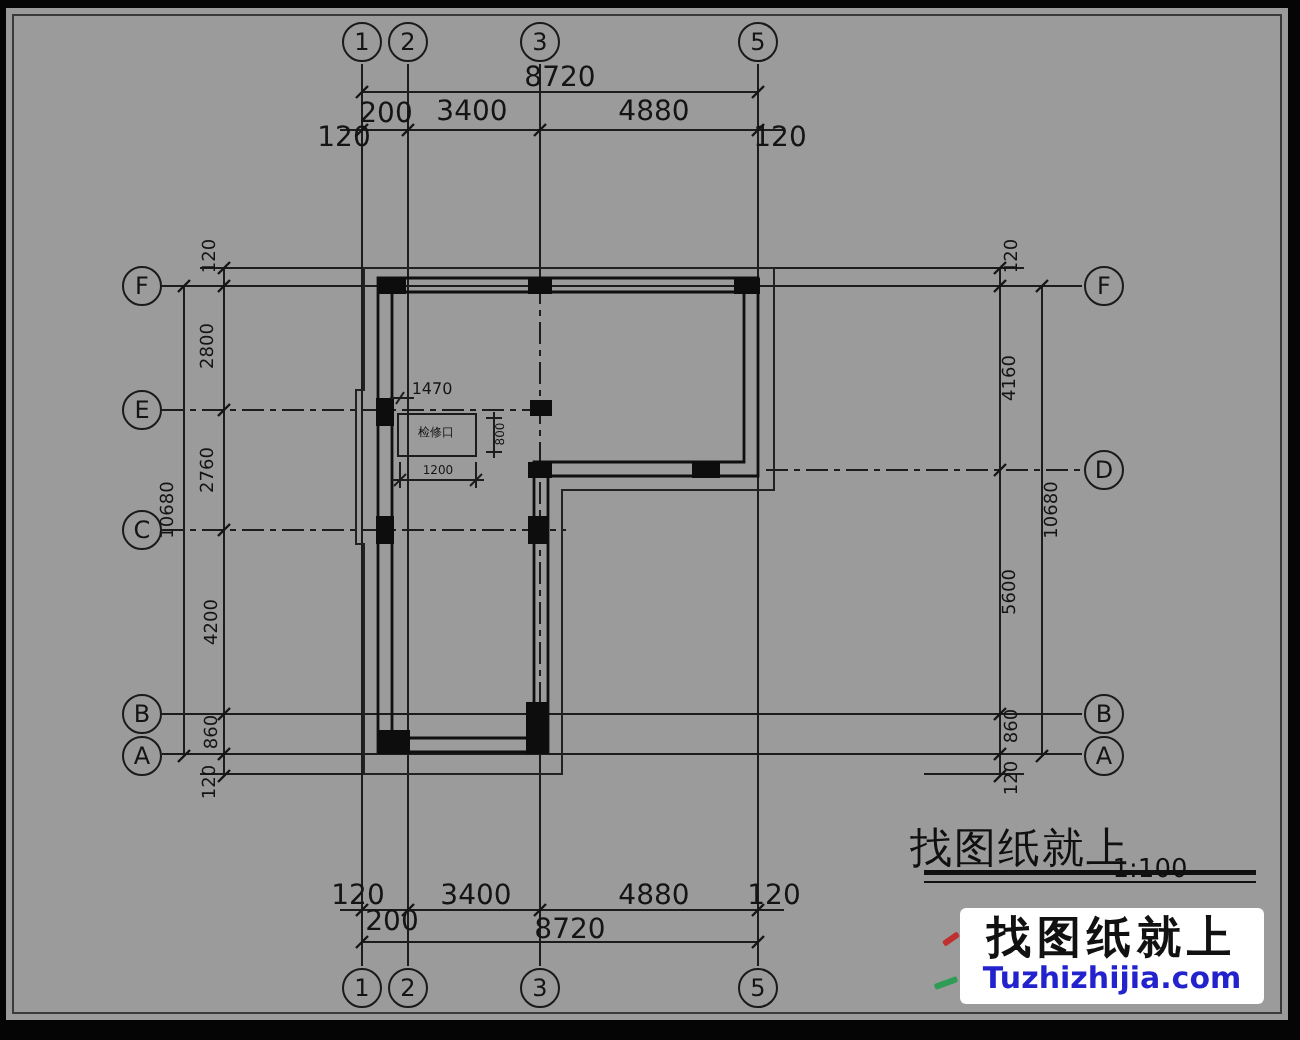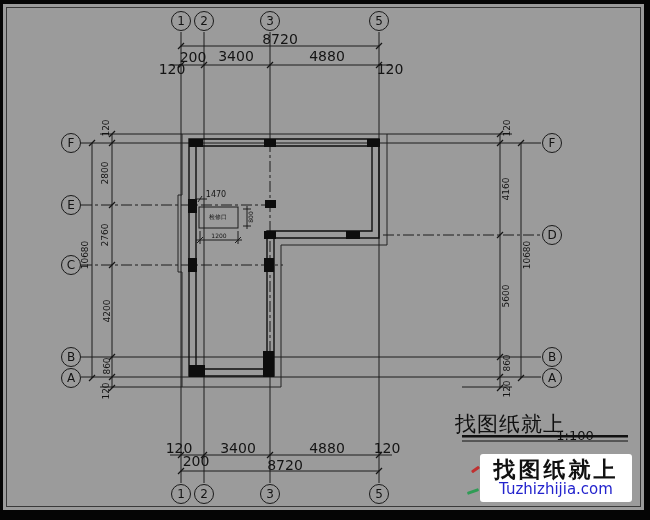--- a/index.html
+++ b/index.html
@@ -49,21 +49,21 @@
     position:absolute; left:477px; top:450px; width:152px; height:48px;
     background:#ffffff; border-radius:3px;
     display:flex; flex-direction:column; align-items:center; justify-content:center;
     gap:1px;
   }
   #wm-line1{
     font-size:22px; font-weight:bold; letter-spacing:3px;
     color:#111111; line-height:1; white-space:nowrap;
   }
   #wm-line2{
-    font-size:15px; font-weight:normal; color:#2323cd; line-height:1; white-space:nowrap;text-align:right;
+    font-size:15px; font-weight:bold; color:#2323cd; line-height:1; white-space:nowrap;text-align:right;
   }
   .wm-mark{position:absolute; border-radius:1px;}
 </style>
 </head>
 <body>
 
 <div id="stage">
   <div id="canvas">
     <div id="innerframe"></div>
 

